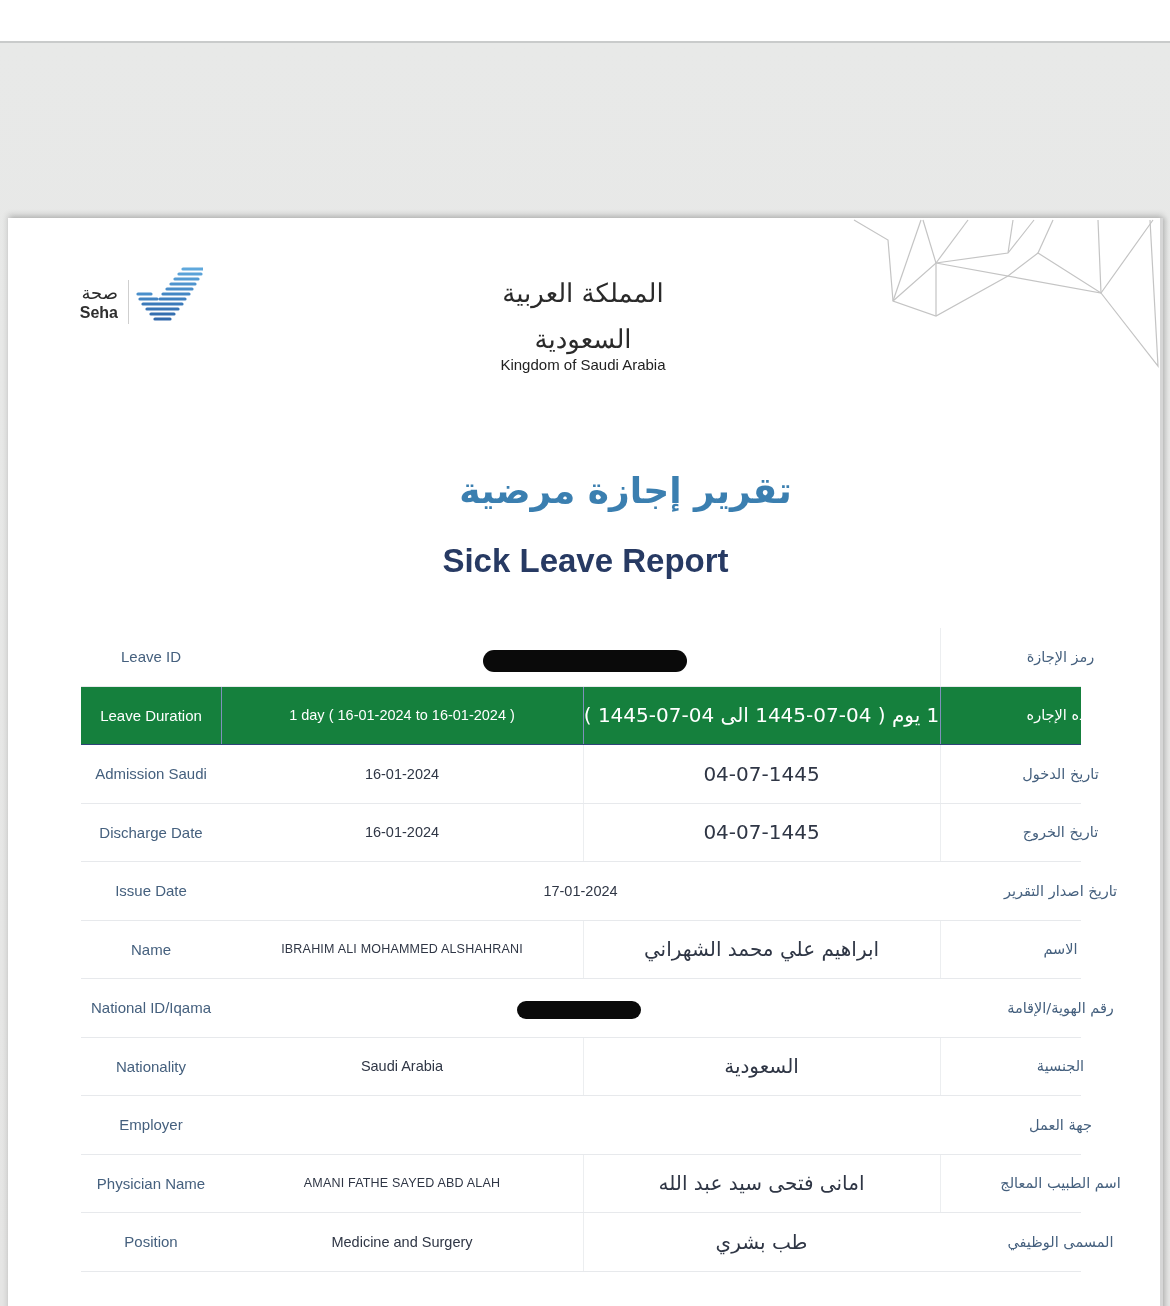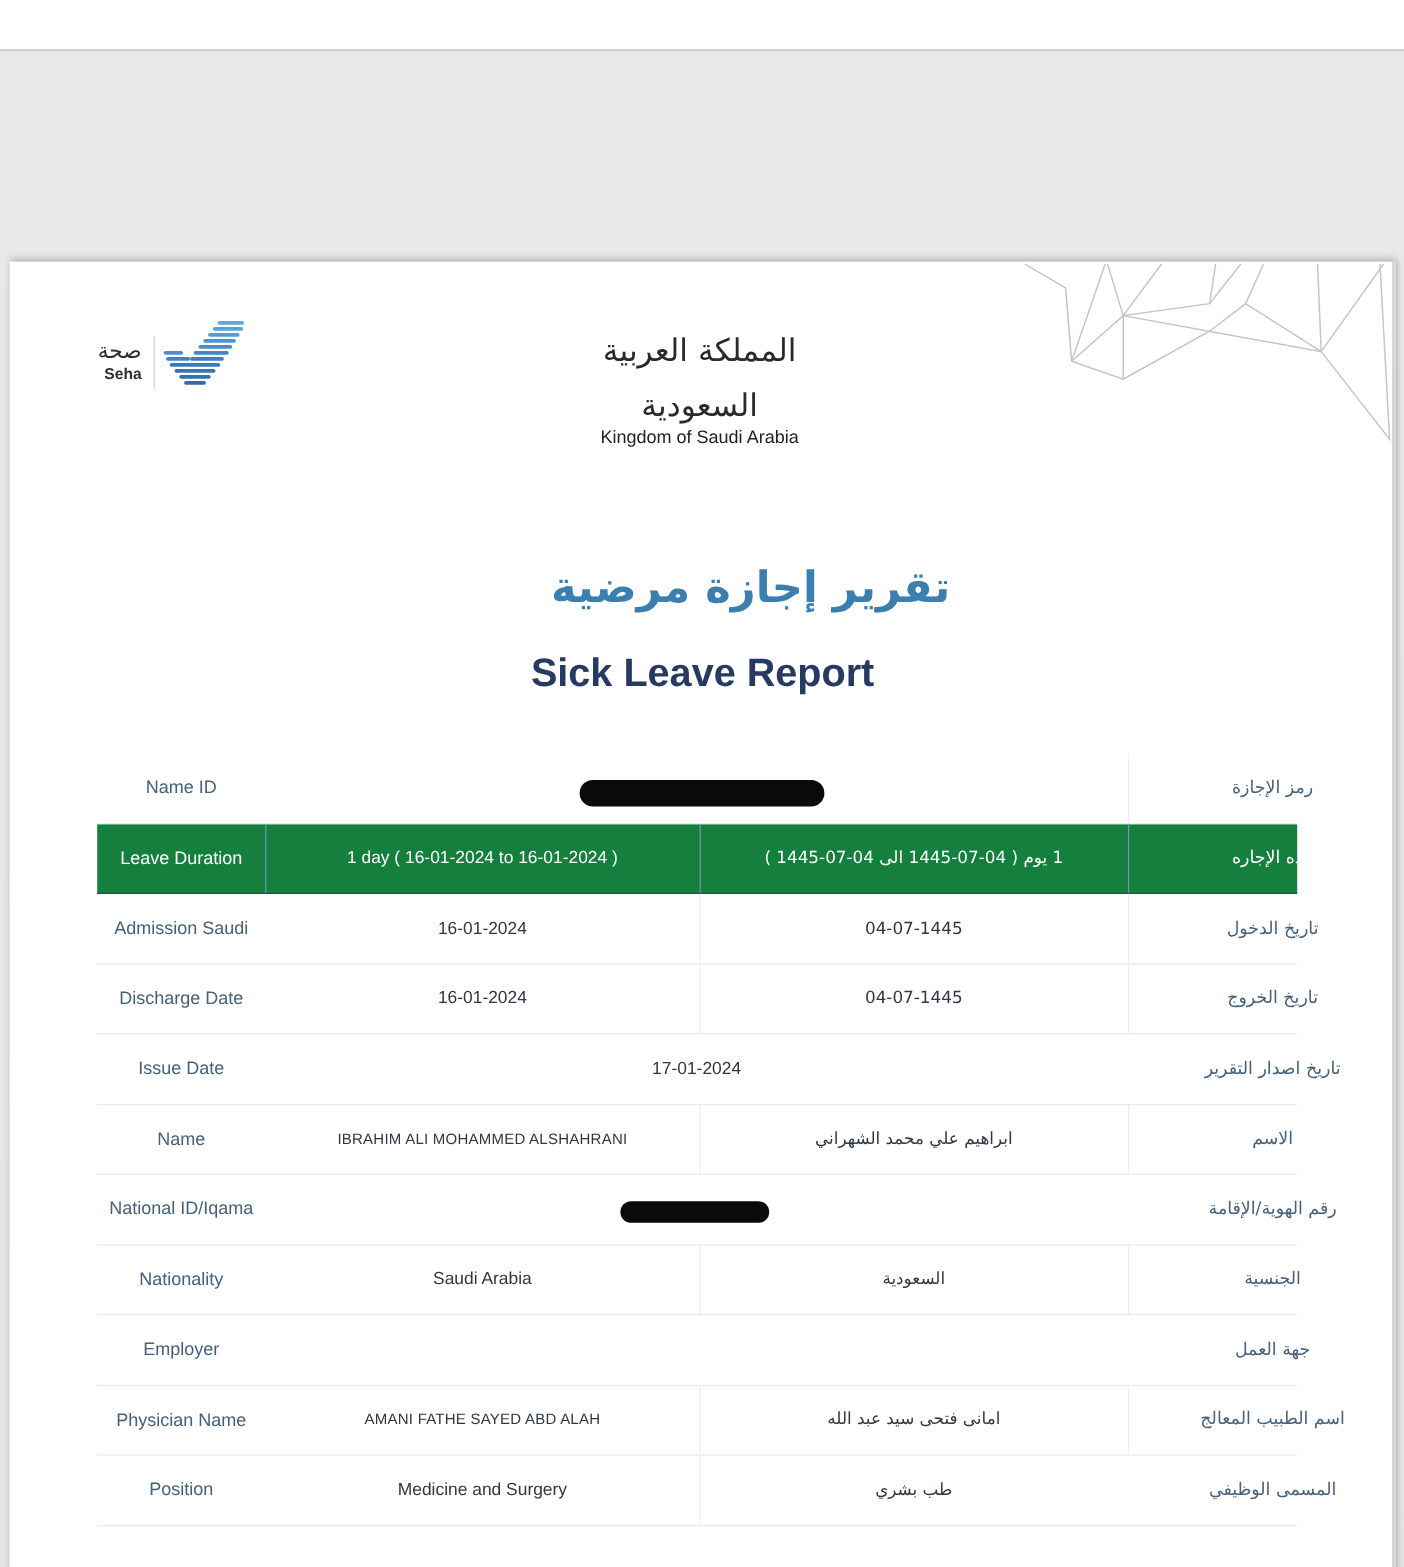--- a/index.html
+++ b/index.html
@@ -15,21 +15,21 @@
     box-shadow: 0 -3px 6px rgba(0,0,0,0.18), 3px 0 4px rgba(0,0,0,0.10); }
   .page-edge { position: absolute; right: 0; top: 0; width: 3px; height: 100%; background: #d6d6d6; }
 
   .deco { position: absolute; left: 840px; top: 0; width: 315px; height: 160px; }
 
   
   .seha { position: absolute; left: 52px; top: 48px; width: 150px; height: 62px; }
   .seha-ar { position: absolute; left: 0; top: 16px; width: 58px; text-align: right;
     font-size: 18px; color: #2b2b2b; direction: rtl; font-family: "DejaVu Sans", sans-serif; }
   .seha-en { position: absolute; left: 0; top: 38px; width: 58px; text-align: right;
-    font-size: 13px; font-weight: bold; color: #2f2f2f; font-family: "Liberation Sans", sans-serif; }
+    font-size: 16px; font-weight: bold; color: #2f2f2f; font-family: "Liberation Sans", sans-serif; }
   .seha-sep { position: absolute; left: 68px; top: 14px; width: 1px; height: 44px; background: #cfcfcf; }
   .seha-check { position: absolute; left: 75px; top: 0; width: 68px; height: 58px; }
 
   
   .ksa { position: absolute; left: 465px; top: 52px; width: 220px; height: 60px; text-align: center; }
   .ksa-ar { font-family: "DejaVu Serif", serif; font-size: 26px; color: #2a2a2a; direction: rtl; line-height: 46px;
     letter-spacing: -1px; }
   .ksa-en { font-family: "Liberation Sans", sans-serif; font-size: 15px; color: #222; line-height: 14px; margin-top: -4px; }
 
   .title-ar { position: absolute; left: 0; top: 252px; width: 1155px; text-align: center;
@@ -38,21 +38,21 @@
     font-size: 33px; font-weight: bold; color: #273a63; font-family: "Liberation Sans", sans-serif; }
 
   
   .tbl { position: absolute; left: 73px; top: 410px; width: 1000px; }
   .row { position: relative; height: 58.5px; border-bottom: 1px solid #e7e9ec; }
   .row.banner { background: #15803d; border-bottom: 1px solid #2f4378; }
   .cell { position: absolute; top: 0; height: 100%; display: flex; align-items: center; justify-content: center;
     font-size: 14.5px; color: #2f3645; white-space: nowrap; }
   .c-lab { left: 0; width: 140px; color: #45607e; font-family: "Liberation Sans", sans-serif; font-size: 15px; }
   .c-en  { left: 140px; width: 362px; font-family: "Liberation Sans", sans-serif; }
-  .c-ar  { left: 502px; width: 357px; direction: rtl; font-family: "DejaVu Sans", sans-serif; font-size: 14px; }
+  .c-ar  { left: 502px; width: 357px; direction: rtl; font-family: "DejaVu Sans", sans-serif; font-size: 20px; }
   .c-arlab { left: 909px; width: 141px; color: #45607e; direction: rtl; font-family: "DejaVu Sans", sans-serif; font-size: 14.5px; }
   .c-wide { left: 140px; width: 719px; font-family: "Liberation Sans", sans-serif; }
   .vline { position: absolute; top: 0; width: 1px; height: 100%; background: #eceef0; }
   .banner .cell { color: #ffffff; }
   .banner .vline { background: #7f90bb; }
   .small-caps { font-size: 12.5px; letter-spacing: 0.2px; }
 
   .redact { position: absolute; background: #0a0a0a; border-radius: 12px; }
 </style>
 </head>
@@ -106,21 +106,21 @@
     <div class="ksa-ar">المملكة العربية السعودية</div>
     <div class="ksa-en">Kingdom of Saudi Arabia</div>
   </div>
 
   <div class="title-ar">تقرير إجازة مرضية</div>
   <div class="title-en">Sick Leave Report</div>
 
   <div class="tbl">
 
     <div class="row">
-      <div class="cell c-lab">Name ID</div>
+      <div class="cell c-lab">Leave ID</div>
       <div class="redact" style="left:402px; top:22px; width:204px; height:22px;"></div>
       <div class="vline" style="left:859px;"></div>
       <div class="cell c-arlab">رمز الإجازة</div>
     </div>
 
     <div class="row banner">
       <div class="cell c-lab">Leave Duration</div>
       <div class="vline" style="left:140px;"></div>
       <div class="cell c-en">1 day ( 16-01-2024 to 16-01-2024 )</div>
       <div class="vline" style="left:502px;"></div>

